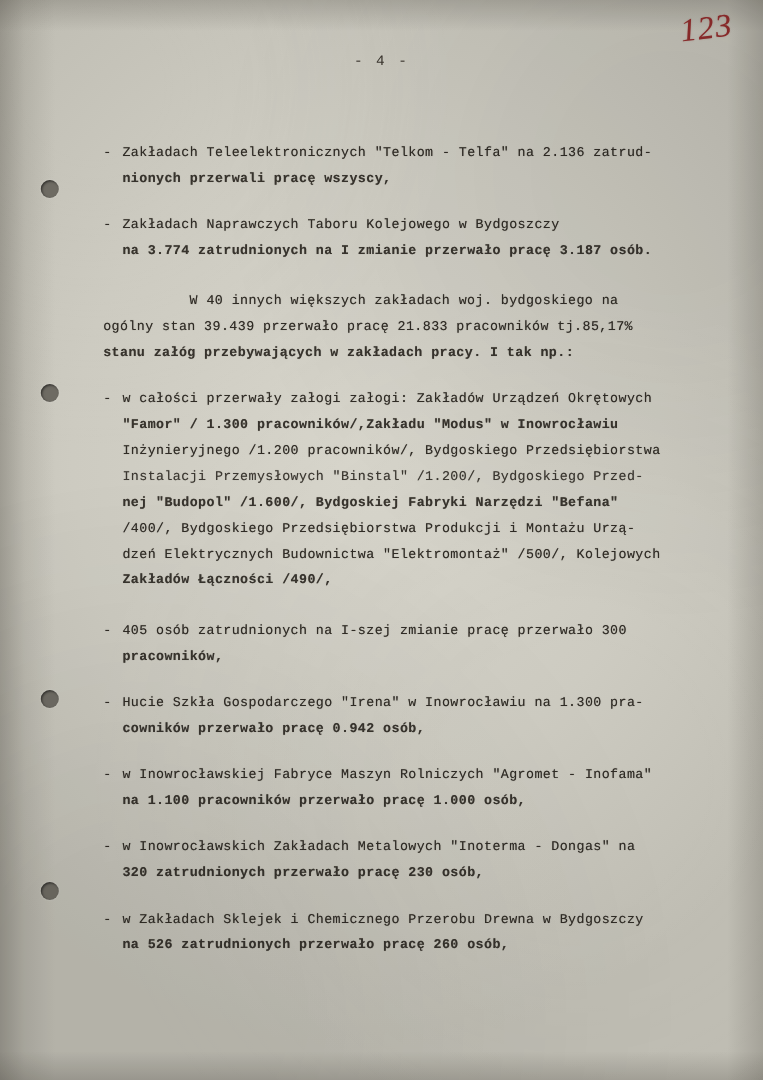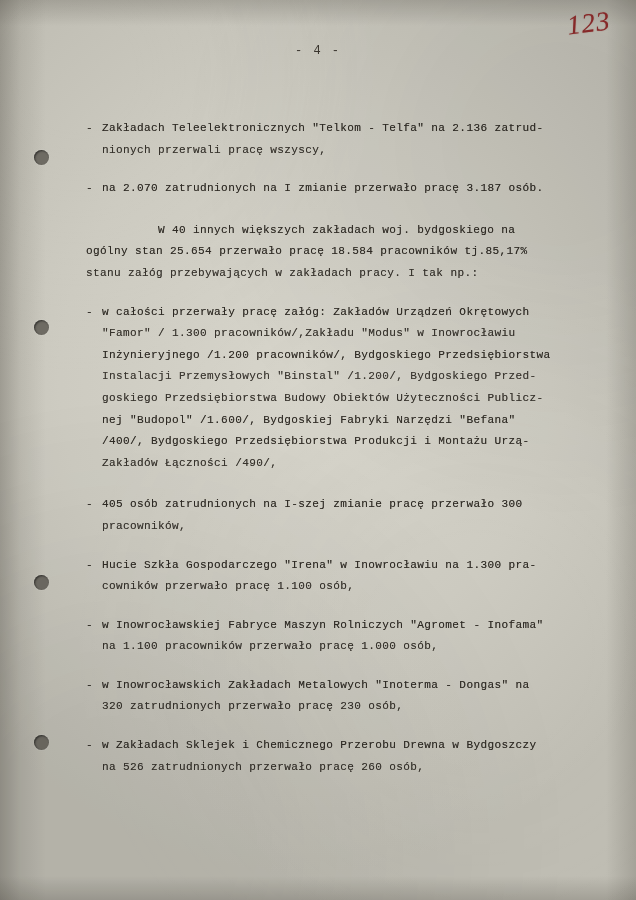--- a/index.html
+++ b/index.html
@@ -124,21 +124,21 @@
   .dash-item > .dash {
     position: absolute;
     left: 0;
     top: 0;
   }
   .first-line-indent { text-indent: 72px; }
 
   .line { display: block; white-space: pre-wrap; }
 
   
-  .body .line:nth-child(3n) { opacity: 0.95; }
+  .body .line:nth-child(3n) { opacity: 0.95; font-weight: bold; }
   .body .line:nth-child(5n) { opacity: 0.92; }
 </style>
 </head>
 <body>
 
 <div class="page">
 
   <div class="top-shade"></div>
   <div class="left-shade"></div>
   <div class="right-shade"></div>
@@ -155,51 +155,52 @@
   <div class="body">
 
     <div class="para dash-item spaced">
       <span class="dash">-</span>
       <span class="line">Zakładach Teleelektronicznych "Telkom - Telfa" na 2.136 zatrud-</span>
       <span class="line">nionych przerwali pracę wszyscy,</span>
     </div>
 
     <div class="para dash-item spaced-lg">
       <span class="dash">-</span>
-      <span class="line">na 2.070 zatrudnionych na I zmianie przerwało pracę 3.187 osób.</span>
+      <span class="line">Zakładach Naprawczych Taboru Kolejowego w Bydgoszczy</span>
+      <span class="line">na 3.774 zatrudnionych na I zmianie przerwało pracę 3.187 osób.</span>
     </div>
 
     <div class="para spaced">
       <span class="line first-line-indent">W 40 innych większych zakładach woj. bydgoskiego na</span>
-      <span class="line">ogólny stan 25.654 przerwało pracę 18.584 pracowników tj.85,17%</span>
+      <span class="line">ogólny stan 39.439 przerwało pracę 21.833 pracowników tj.85,17%</span>
       <span class="line">stanu załóg przebywających w zakładach pracy. I tak np.:</span>
     </div>
 
     <div class="para dash-item spaced-lg">
       <span class="dash">-</span>
-      <span class="line">w całości przerwały pracę załóg: Zakładów Urządzeń Okrętowych</span>
+      <span class="line">w całości przerwały załogi załogi: Zakładów Urządzeń Okrętowych</span>
       <span class="line">"Famor" / 1.300 pracowników/,Zakładu "Modus" w Inowrocławiu</span>
       <span class="line">Inżynieryjnego /1.200 pracowników/, Bydgoskiego Przedsiębiorstwa</span>
       <span class="line">Instalacji Przemysłowych "Binstal" /1.200/, Bydgoskiego Przed-</span>
-      <span class="line">goskiego Przedsiębiorstwa Budowy Obiektów Użyteczności Publicz-</span>
       <span class="line">nej "Budopol" /1.600/, Bydgoskiej Fabryki Narzędzi "Befana"</span>
       <span class="line">/400/, Bydgoskiego Przedsiębiorstwa Produkcji i Montażu Urzą-</span>
+      <span class="line">dzeń Elektrycznych Budownictwa "Elektromontaż" /500/, Kolejowych</span>
       <span class="line">Zakładów Łączności /490/,</span>
     </div>
 
     <div class="para dash-item spaced">
       <span class="dash">-</span>
       <span class="line">405 osób zatrudnionych na I-szej zmianie pracę przerwało 300</span>
       <span class="line">pracowników,</span>
     </div>
 
     <div class="para dash-item spaced">
       <span class="dash">-</span>
       <span class="line">Hucie Szkła Gospodarczego "Irena" w Inowrocławiu na 1.300 pra-</span>
-      <span class="line">cowników przerwało pracę 1.100 osób,</span>
+      <span class="line">cowników przerwało pracę 0.942 osób,</span>
     </div>
 
     <div class="para dash-item spaced">
       <span class="dash">-</span>
       <span class="line">w Inowrocławskiej Fabryce Maszyn Rolniczych "Agromet - Inofama"</span>
       <span class="line">na 1.100 pracowników przerwało pracę 1.000 osób,</span>
     </div>
 
     <div class="para dash-item spaced">
       <span class="dash">-</span>

